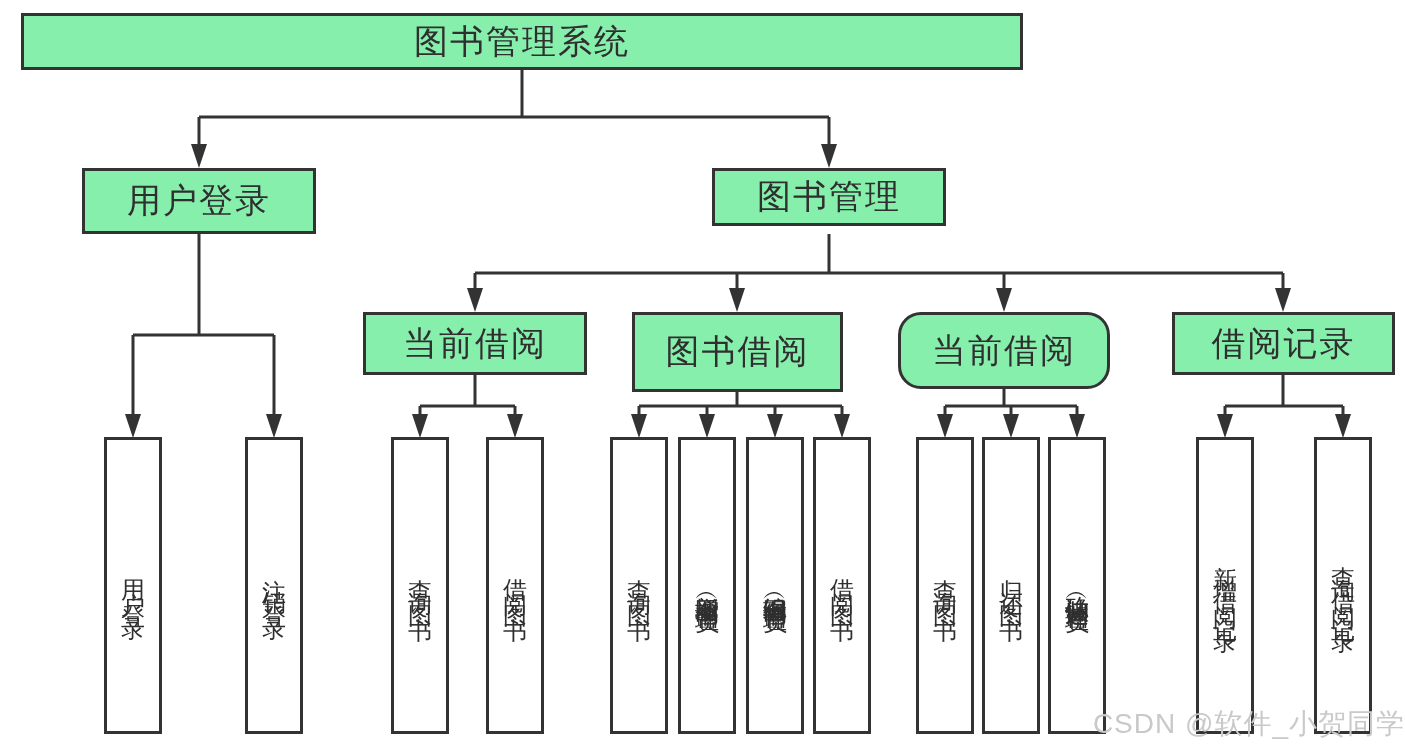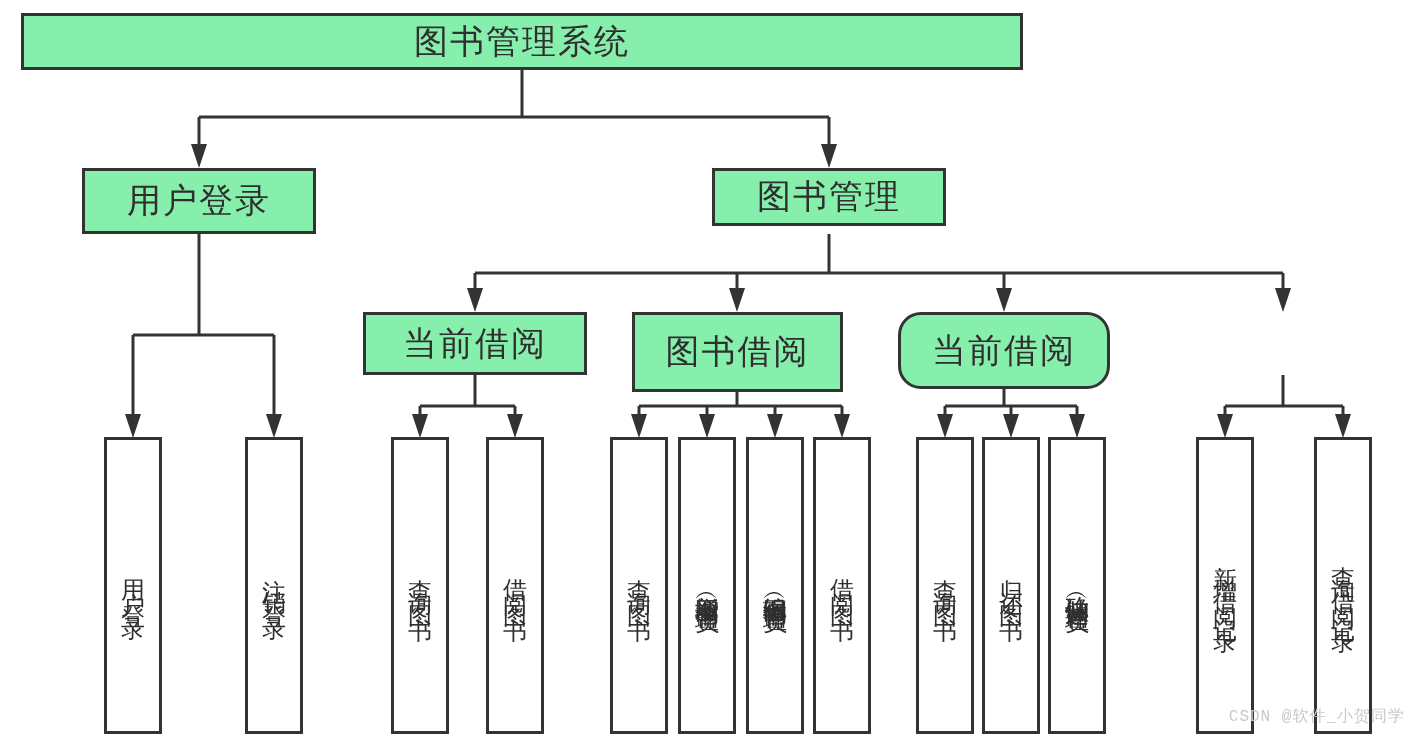--- a/index.html
+++ b/index.html
@@ -58,27 +58,26 @@
     font-size: 24px;
     color: var(--text);
     z-index: 2;
     top: 437px;
     width: 58px;
     height: 297px;
   }
   .watermark {
     position: absolute;
     right: 0;
-    bottom: 20px;
-    font-size: 16px;
+    bottom: 4px;
+    font-size: 28px;
     letter-spacing: 1px;
     color: var(--watermark);
     z-index: 3;
     white-space: nowrap;
-    font-family: Liberation Mono, monospace;
   }
 </style>
 </head>
 <body>
 
 <div id="canvas">
 
   <svg id="connectors" viewBox="0 0 1405 747" xmlns="http://www.w3.org/2000/svg">
 
     <g>
@@ -156,20 +155,21 @@
   </svg>
 
   <div class="hnode" style="left:21px; top:13px; width:1002px; height:57px;">图书管理系统</div>
 
   <div class="hnode" style="left:82px; top:168px; width:234px; height:66px;">用户登录</div>
   <div class="hnode" style="left:712px; top:168px; width:234px; height:58px;">图书管理</div>
 
   <div class="hnode" style="left:363px; top:312px; width:224px; height:63px;">当前借阅</div>
   <div class="hnode" style="left:632px; top:312px; width:211px; height:80px;">图书借阅</div>
   <div class="hnode" style="left:898px; top:312px; width:212px; height:77px;border-radius:23px;">当前借阅</div>
+  <div class="hnode" style="left:1172px; top:312px; width:223px; height:63px;">借阅记录</div>
 
   <div class="vnode" style="left: 104px; letter-spacing: 13px;">用户登录</div>
   <div class="vnode" style="left: 245px; letter-spacing: 13px;">注销登录</div>
 
   <div class="vnode" style="left: 391px; letter-spacing: 13px;">查询图书</div>
   <div class="vnode" style="left: 486px; letter-spacing: 13px;">借阅图书</div>
 
   <div class="vnode" style="left: 610px; letter-spacing: 13px;">查询图书</div>
   <div class="vnode" style="left: 678px; letter-spacing: 2px;">新增图书（管理员）</div>
   <div class="vnode" style="left: 746px; letter-spacing: 2px;">编辑图书（管理员）</div>

